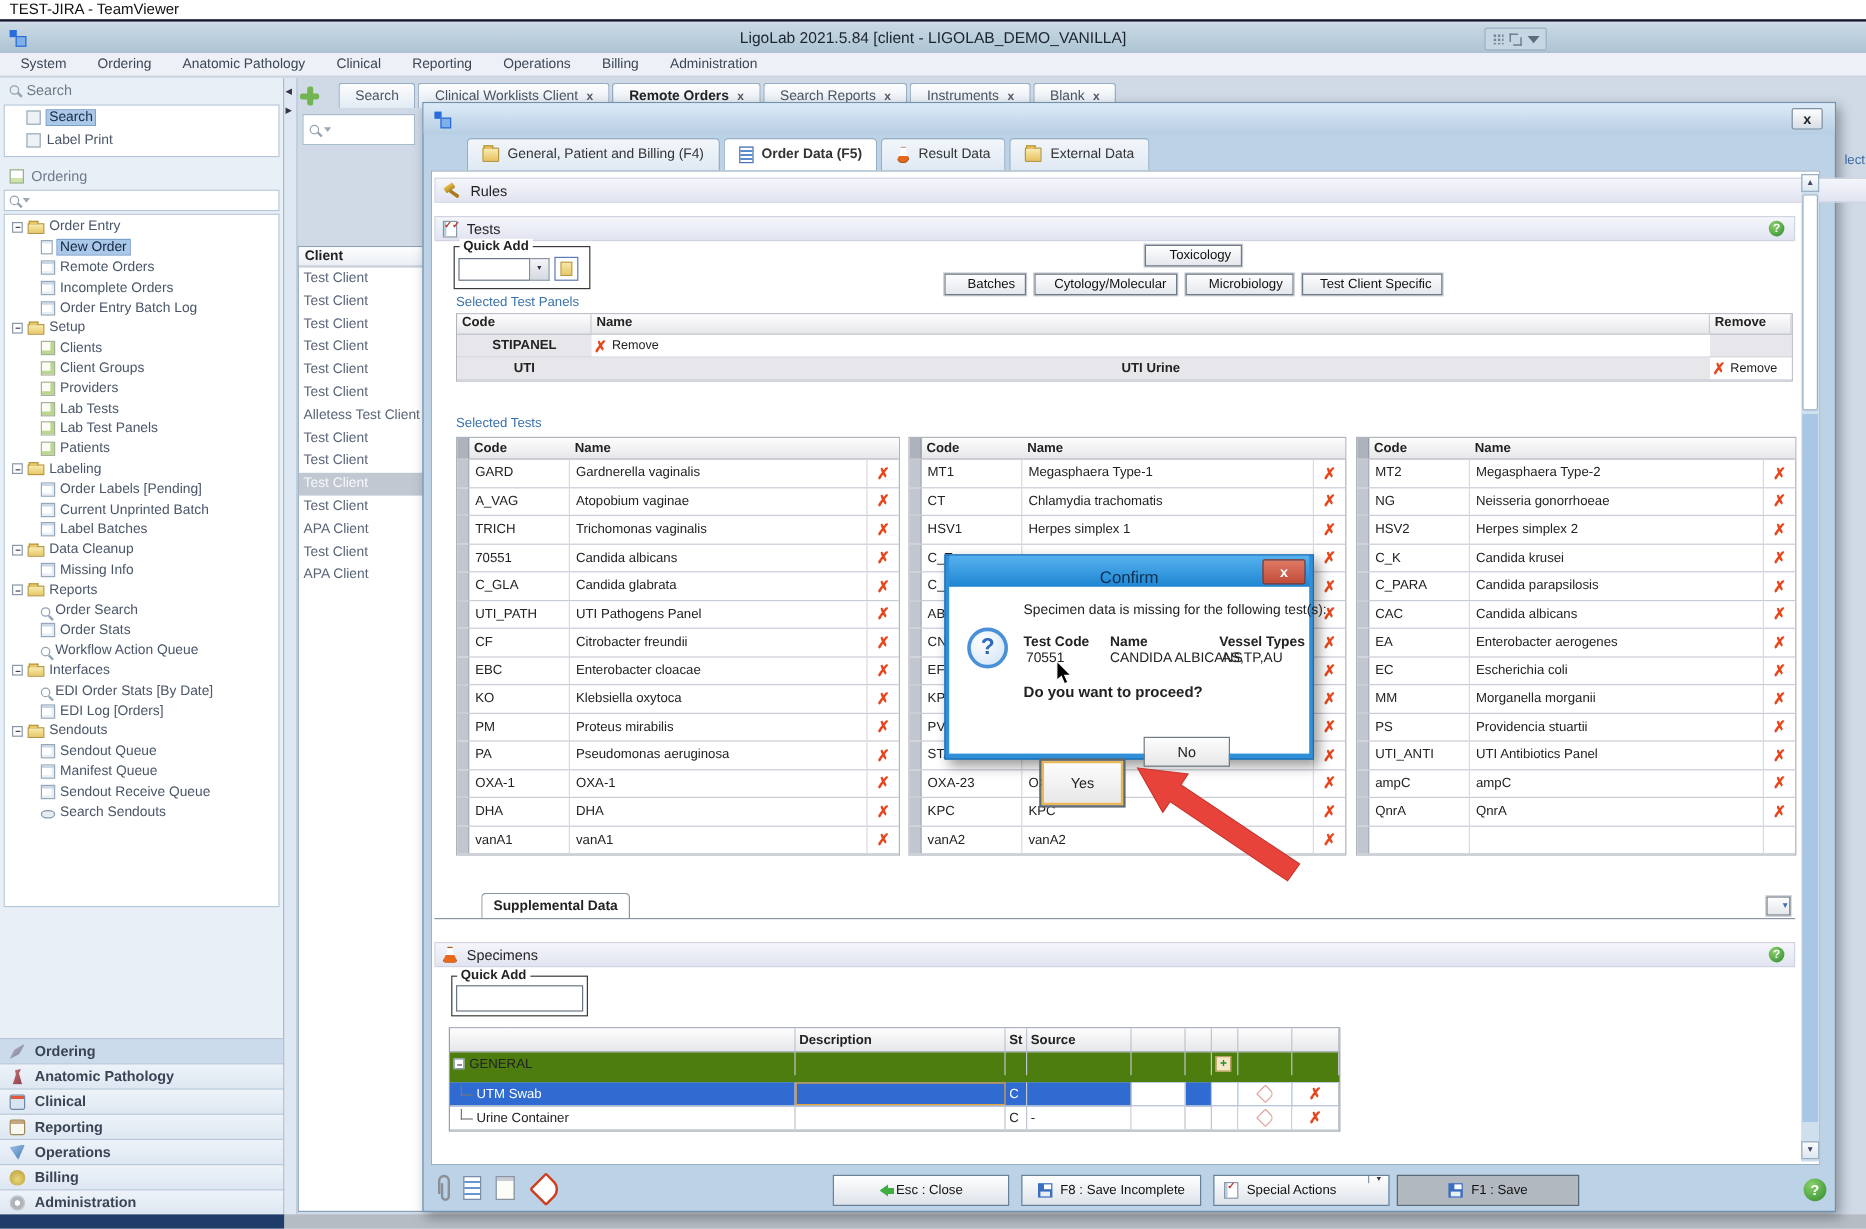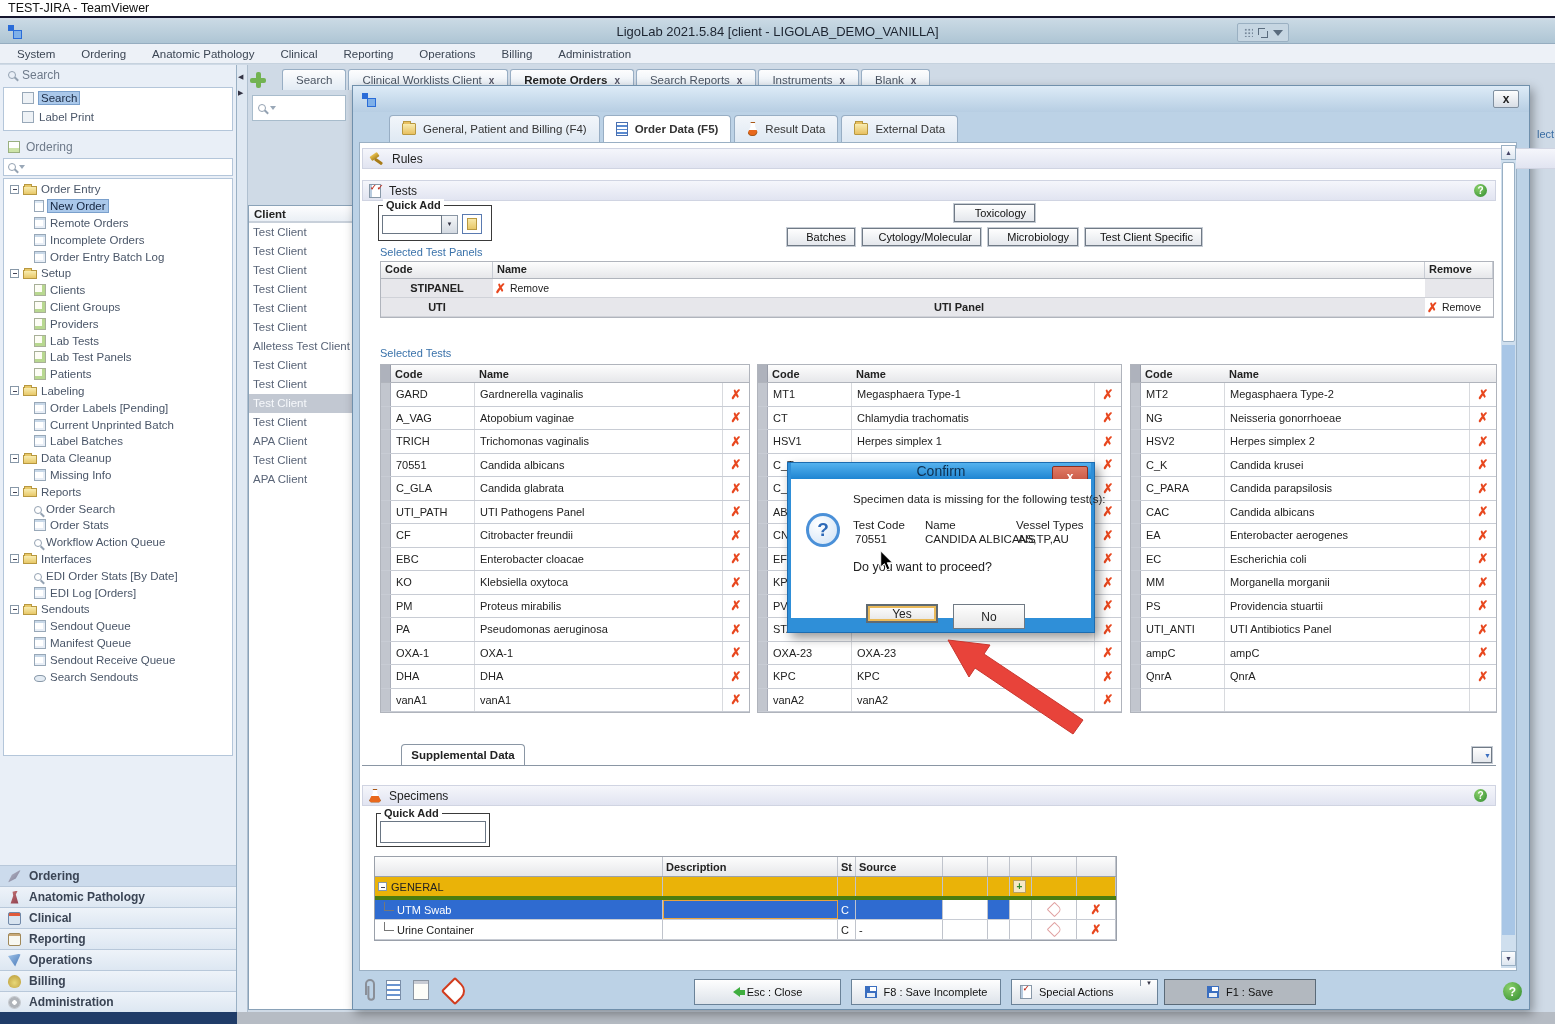--- a/index.html
+++ b/index.html
@@ -138,21 +138,21 @@
   .t-row.nox .t-x{visibility:hidden}
   
   #supp-tab{position:absolute;left:41px;top:601px;width:124px;height:21px;background:#fff;border:1px solid #8a96a4;border-bottom:none;border-radius:4px 4px 0 0;display:flex;align-items:center;justify-content:center;font-weight:bold;font-size:11.5px}
   #supp-line{position:absolute;left:2px;top:622px;width:1134px;height:1px;background:#8a96a4}
   #supp-btn{position:absolute;left:1112px;top:604px;width:20px;height:16px;font-size:7px;color:#3a6ec0}
   
   #spec-table{position:absolute;left:14px;top:713px;width:743px;border:1px solid #9aa0aa;font-size:11px}
   .sg{display:grid;grid-template-columns:288px 175px 18px 87px 45px 22px 22px 45px 1fr}
   .sg>span{border-right:1px solid #c0c4cc;height:19px;display:flex;align-items:center;padding:0 3px;overflow:hidden}
   #spec-head{background:linear-gradient(#fdfdfd,#e6e7ea);font-weight:bold;border-bottom:1px solid #9aa0aa}
-  #spec-group{background:#eab308;border-bottom:4px solid #4d7c0f}
+  #spec-group{background:#4d7c0f;border-bottom:6px solid #4d7c0f}
   #spec-group .gr-name{gap:4px}
   #spec-group .xbox{display:inline-block}
   .jar-ic{width:13px;height:13px;background:#f5e8c8;border:1px solid #b8a060;position:relative;font-weight:bold;color:#2e8a2e;font-size:10px;line-height:11px;text-align:center}
   .sp-row{border-bottom:1px solid #c8ccd4}
   .sp-row.selected{background:#2f6bd0;color:#fff}
   .sp-row .keep-white{background:#fff}
   .sp-row.selected .sp-desc{border:1px solid #e8a33c}
   .elbow{width:10px;height:9px;border-left:1px solid #777;border-bottom:1px solid #777;margin:0 3px 6px 6px;flex:none}
   .tag-ic{width:11px;height:11px;border:1.4px solid #e0a0a0;transform:rotate(45deg);border-radius:1px 40% 1px 1px;margin:auto}
   
@@ -168,27 +168,27 @@
   .floppy::after{content:"";position:absolute;left:2px;bottom:1px;width:8px;height:4px;background:#e8eef6}
   .back-arrow{width:0;height:0;border-top:5px solid transparent;border-bottom:5px solid transparent;border-right:7px solid #3fae3f;position:relative;flex:none}
   .back-arrow::after{content:"";position:absolute;left:7px;top:-2.5px;width:5px;height:5px;background:#3fae3f}
   .sa-arrow{border-left:1px solid #8a96a4;align-self:stretch;display:flex;align-items:center;padding:0 5px;margin-left:4px;font-size:6px;color:#334}
   .paperclip{width:18px;height:26px}
   .list-ic{width:15px;height:20px;background:repeating-linear-gradient(#fff 0 3px,#6a94d0 3px 5px);border:1px solid #7a8ea8}
   .notepad-ic{width:16px;height:20px;background:linear-gradient(#c8ccd4 18%,#fdfdf8 18%);border:1px solid #8a94a0}
   .bigtag-ic{width:20px;height:20px;border:2px solid #d23c1e;transform:rotate(45deg);border-radius:2px 50% 2px 2px;background:#fff}
   
   #confirm{left:787px;top:462px;width:308px;height:171px;background:#2f8fd8;border:1px solid #1c6cb0;box-shadow:4px 5px 10px rgba(0,0,0,.4);z-index:40;padding:0 3px 3px 3px}
-  #cf-title{height:16px;background:linear-gradient(#55b2ee,#1f85d2);display:flex;align-items:flex-end;justify-content:center;font-size:14px;color:#0e3050;position:relative}
+  #cf-title{height:26px;background:linear-gradient(#55b2ee,#1f85d2);display:flex;align-items:flex-end;justify-content:center;font-size:14px;color:#0e3050;position:relative}
   #cf-close{position:absolute;right:3px;top:3px;width:36px;height:21px;background:linear-gradient(#e07a64,#c04c3a);border:1px solid #8a2f22;border-radius:2px;color:#fff;font-weight:bold;font-size:12px;display:flex;align-items:center;justify-content:center}
   #cf-body{position:relative;background:#fff;height:139px;font-size:11.5px}
   #cf-qicon{position:absolute;left:15px;top:34px;width:34px;height:34px;border-radius:50%;border:3px solid #4a90d8;background:radial-gradient(circle at 35% 30%,#fff,#cfe2f6);color:#2e6ab8;font-weight:bold;font-size:19px;display:flex;align-items:center;justify-content:center}
   .cf-txt{position:absolute;white-space:nowrap}
-  .cf-b{font-weight:normal}
-  #cf-yes{position:absolute;left:75px;top:125px;width:72px;height:19px;border:2px solid #5f6a72;box-shadow:inset 0 0 0 2px #e9b959;background:linear-gradient(#fefefe,#e6e6e6);display:flex;align-items:center;justify-content:center;font-size:12px}
+  .cf-b{font-weight:bold}
+  #cf-yes{position:absolute;left:75px;top:143px;width:72px;height:41px;border:2px solid #5f6a72;box-shadow:inset 0 0 0 2px #e9b959;background:linear-gradient(#fefefe,#e6e6e6);display:flex;align-items:center;justify-content:center;font-size:12px}
   #cf-no{position:absolute;left:162px;top:125px;width:72px;height:25px;border:1px solid #707a84;background:linear-gradient(#fefefe,#e6e6e6);display:flex;align-items:center;justify-content:center;font-size:12px}
   .mnemonic::first-letter{text-decoration:underline}
   
   #red-arrow{left:938px;top:632px;z-index:50}
   #cursor{left:879px;top:551px;z-index:60}
   #bottom-strip-l{left:0;top:1012px;width:237px;height:12px;background:#203c68}
   #bottom-strip-r{left:237px;top:1012px;width:1318px;height:12px;background:#b6bcc4}
 </style>
 </head>
 <body>
@@ -656,21 +656,21 @@
         <div class="pt-row">
           <span class="c">STIPANEL</span>
           <span class="pt-rm">
             <span class="red-x">✗</span>
             <span>Remove</span>
           </span>
         </div>
 
         <div class="pt-row">
           <span class="c">UTI</span>
-          <span class="c">UTI Panel</span>
+          <span class="c">UTI Urine</span>
           <span class="pt-rm">
             <span class="red-x">✗</span>
             <span>Remove</span>
           </span>
         </div>
       </div>
 
     <span class="blue-label" style="left:20px;top:204px">Selected Tests</span>
 
     <div class="tests-table" style="left:20px;width:370px">

